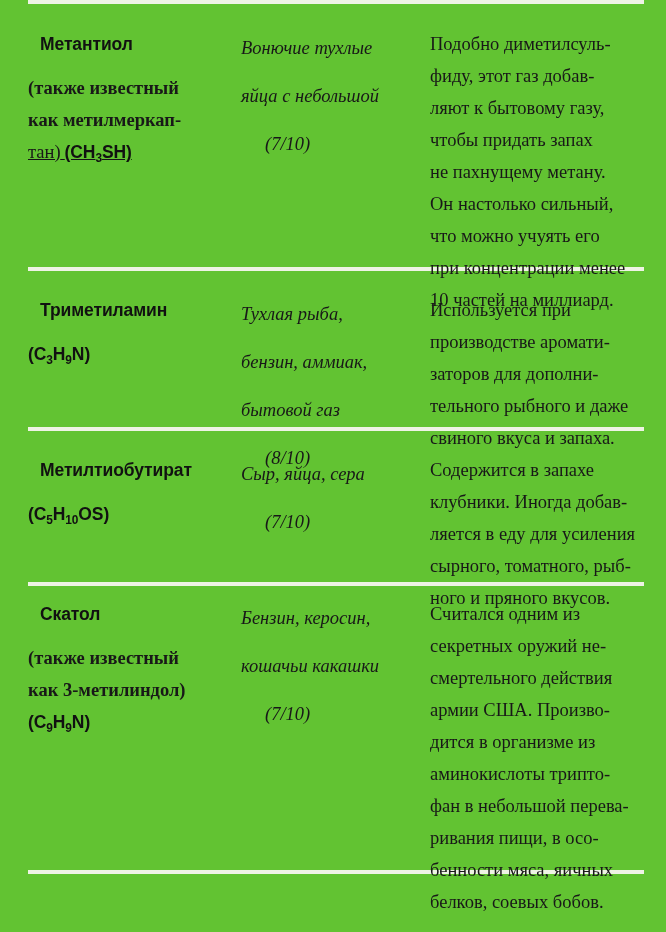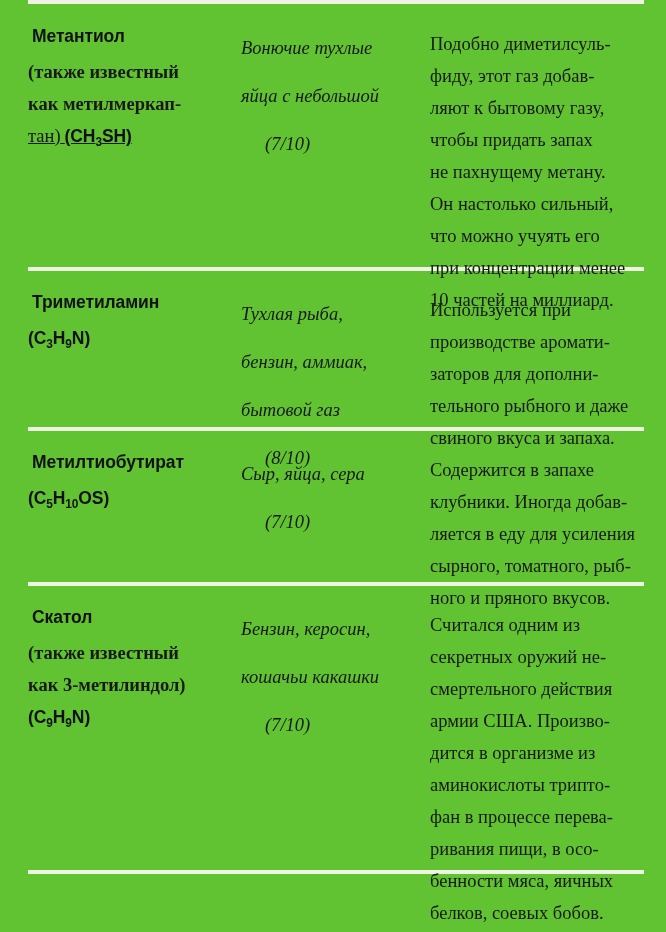--- a/index.html
+++ b/index.html
@@ -44,31 +44,31 @@
     box-sizing: border-box;
   }
   .col-name   { width: 197px; padding-right: 14px; }
   .col-smell  { width: 193px; padding-right: 14px; }
   .col-notes  { width: 226px; }
 
   
   .row-1 { padding-top: 12px; height: 263px; }
   .row-2 { padding-top: 11px; height: 156px; }
   .row-3 { padding-top: 11px; height: 151px; justify-content: flex-end; }
-  .row-4 { padding-top: 11px; height: 284px; }
+  .row-4 { height: 284px; }
 
   
   .substance {
     font-family: "Liberation Sans", sans-serif;
     font-weight: bold;
     font-size: 17.5px;
     line-height: 32px;
     letter-spacing: -0.1px;
     color: #111;
-    margin: 4px;
+    margin: 12px;
   }
 
   .alias {
     font-family: "Liberation Serif", serif;
     font-weight: bold;
     font-size: 18.5px;
     line-height: 32px;
     color: #181818;
     margin: 0;
   }
@@ -222,21 +222,21 @@
       <span class="rating">(7/10)</span>
     </div>
     <div class="col col-notes">
       <p class="notes">
         <span class="ln">Считался одним из</span>
         <span class="ln">секретных оружий не-</span>
         <span class="ln">смертельного действия</span>
         <span class="ln">армии США. Произво-</span>
         <span class="ln">дится в организме из</span>
         <span class="ln">аминокислоты трипто-</span>
-        <span class="ln">фан в процессе перева-</span>
+        <span class="ln">фан в небольшой перева-</span>
         <span class="ln">ривания пищи, в осо-</span>
         <span class="ln">бенности мяса, яичных</span>
         <span class="ln">белков, соевых бобов.</span>
       </p>
     </div>
   </div>
 
   <div class="rule"></div>
 
 </div>

